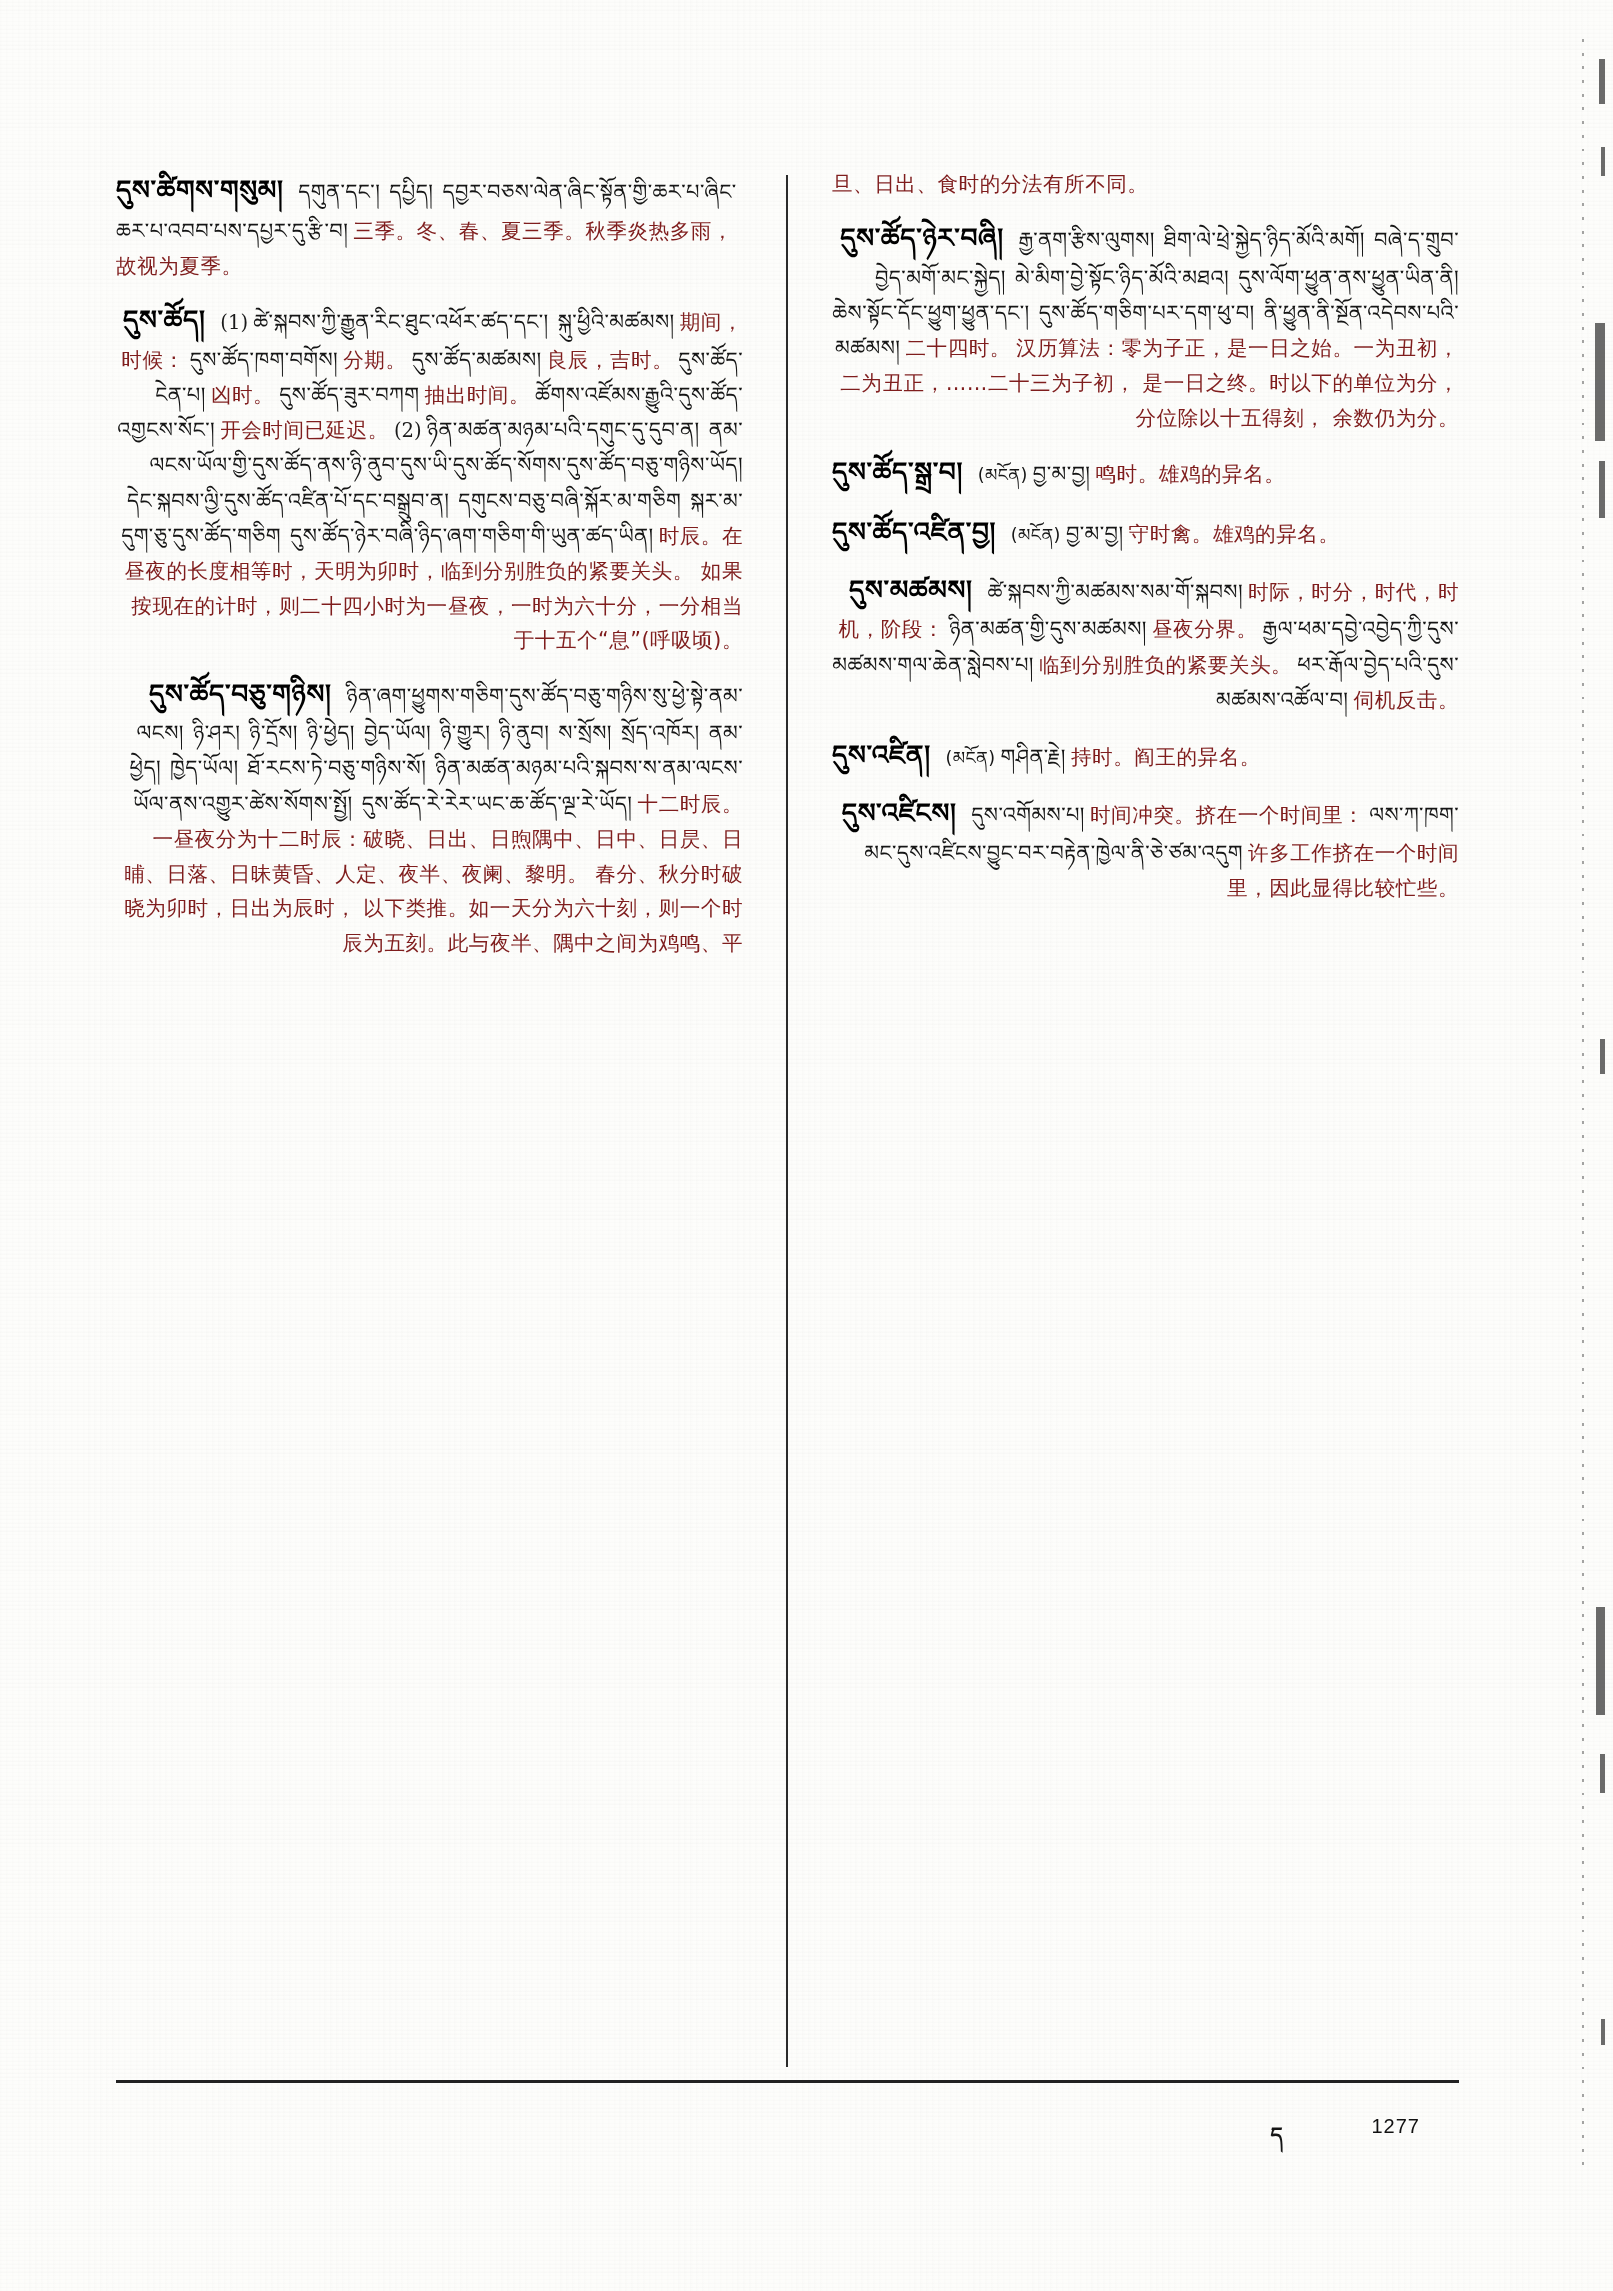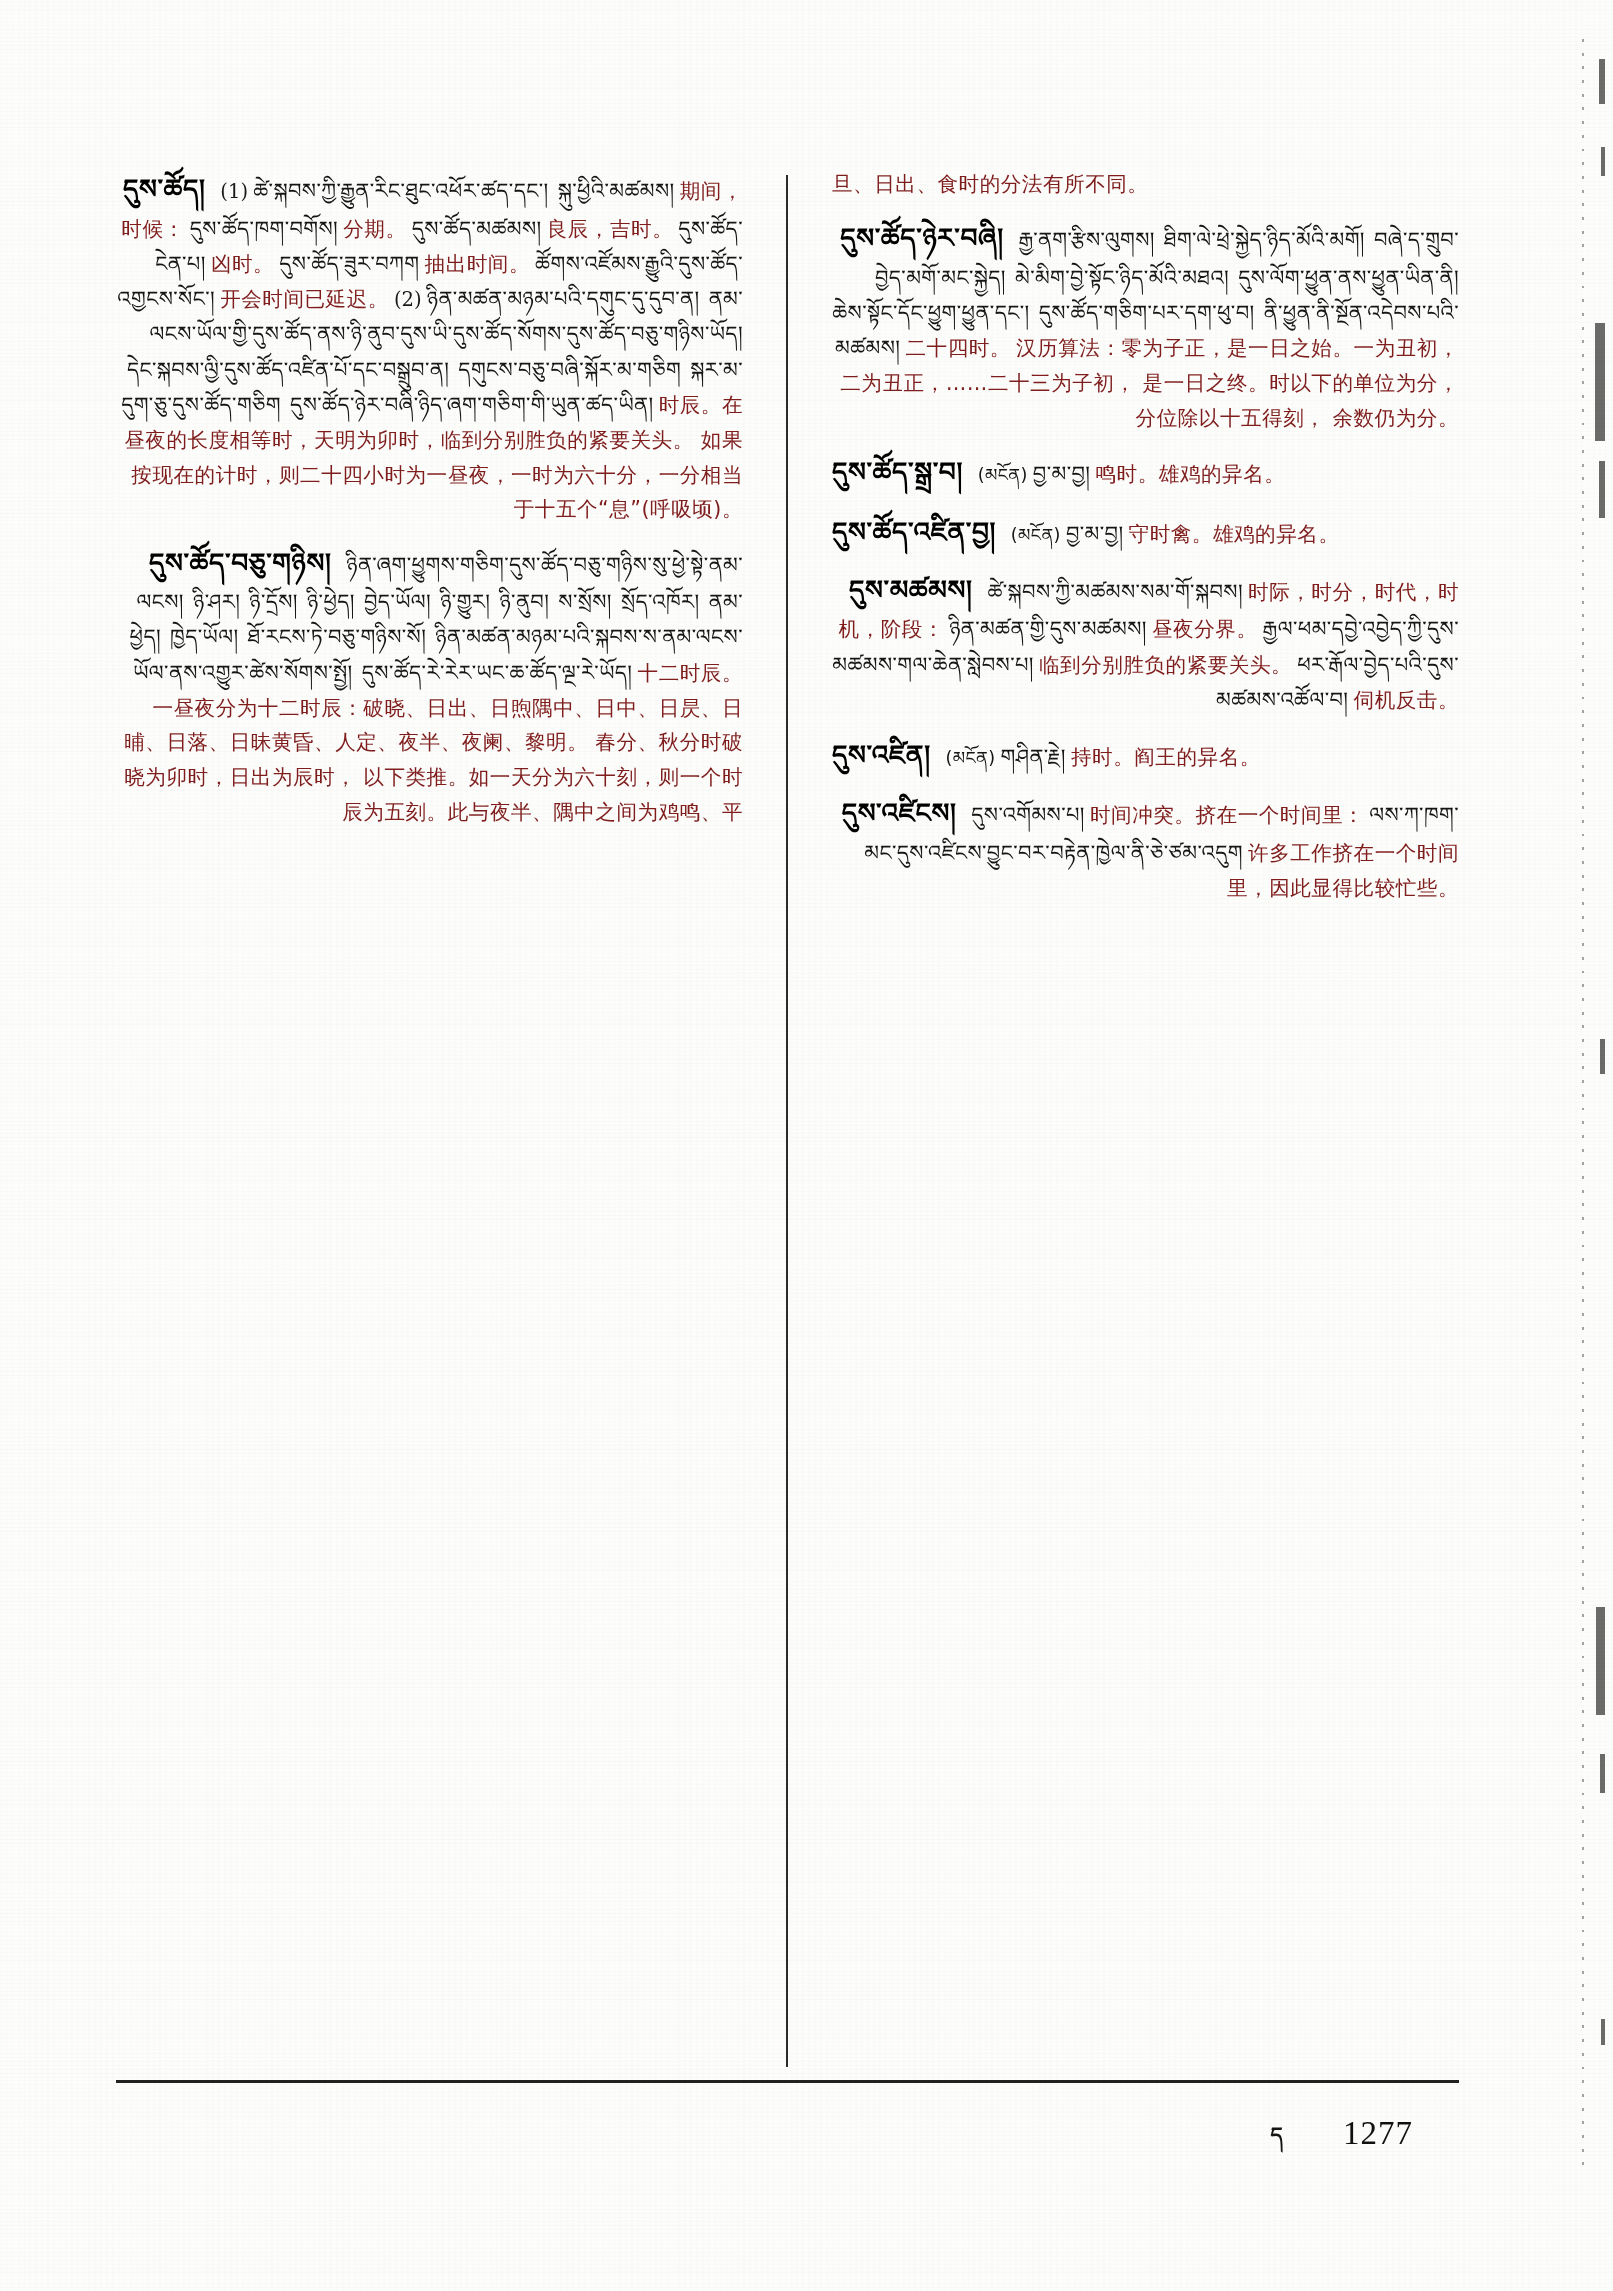--- a/index.html
+++ b/index.html
@@ -74,24 +74,24 @@
     position: absolute;
     right: 176px;
     top: 3.9px;
     font-family: "DejaVu Sans", sans-serif;
     font-size: 29px;
     font-weight: 700;
     color: #111;
   }
   .folio-num {
     position: absolute;
-    right: 46px;
+    right: 39px;
     top: 7.8px;
-    font-family: Liberation Serif, serif;
-    font-size: 33px;
+    font-family: Liberation Sans, sans-serif;
+    font-size: 20px;
     letter-spacing: 1px;
     color: #111;
   }
 
   
   .entry {
     margin-bottom: 13.7px;
     line-height: 1.72;
   }
   .tib {
@@ -163,20 +163,25 @@
   <div class="edge-mark em6"></div>
   <div class="edge-mark em7"></div>
   <div class="edge-mark em8"></div>
 
   <div class="content">
 
     <div class="divider"></div>
 
     <div class="col col-left">
 
+      <div class="entry">
+        <span class="headword tib">དུས་ཚིགས་གསུམ།</span>
+        <span class="tib">དགུན་དང་། དཔྱིད། དབྱར་བཅས་ལེན་ཞིང་སྟོན་གྱི་ཆར་པ་ཞིང་ཆར་པ་འབབ་པས་དཔྱར་དུ་རྩི་བ།</span>
+        <span class="cn">三季。冬、春、夏三季。秋季炎热多雨，故视为夏季。</span>
+      </div>
 
       <div class="entry tight">
         <span class="headword tib">དུས་ཚོད།</span>
         <span class="sense-num">(1)</span>
         <span class="tib">ཚེ་སྐབས་ཀྱི་རྒྱུན་རིང་ཐུང་འཕོར་ཚད་དང་། སྐུ་ཕྱིའི་མཚམས།</span>
         <span class="cn">期间，时候：</span>
         <span class="tib">དུས་ཚོད་ཁག་བགོས།</span>
         <span class="cn">分期。</span>
         <span class="tib">དུས་ཚོད་མཚམས།</span>
         <span class="cn">良辰，吉时。</span>

